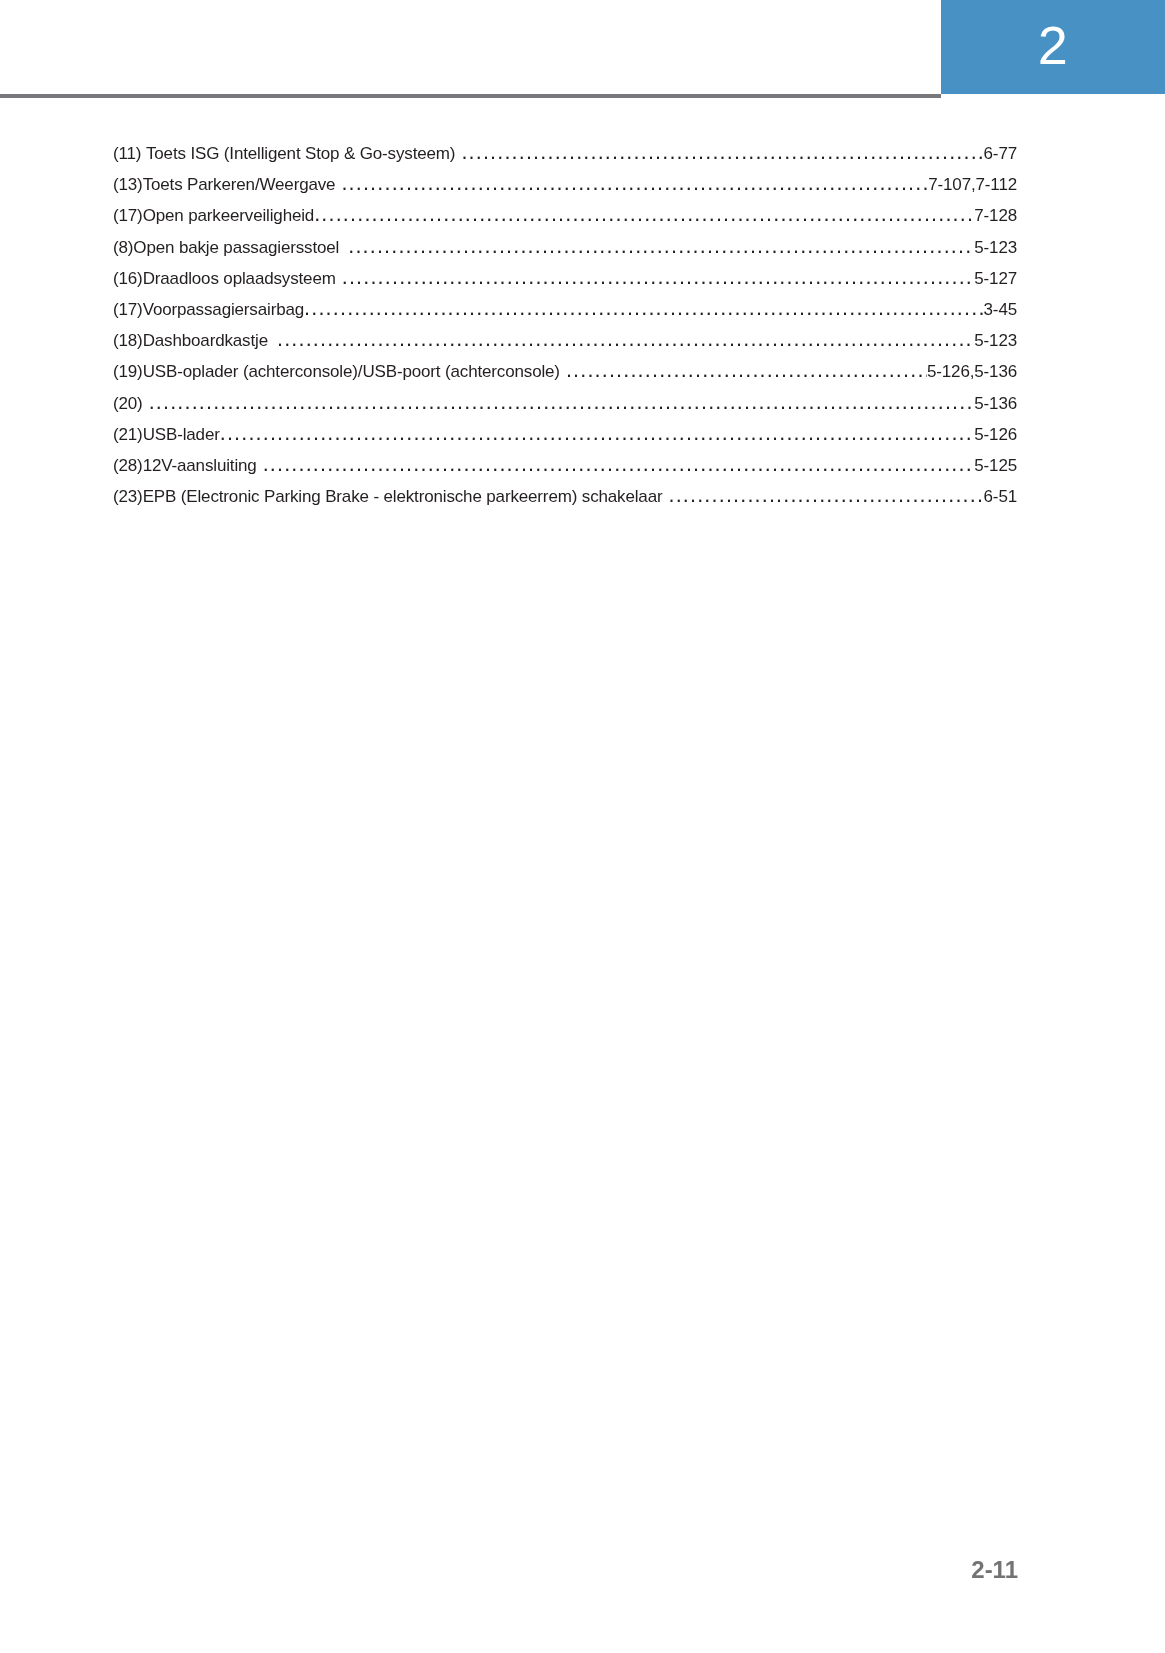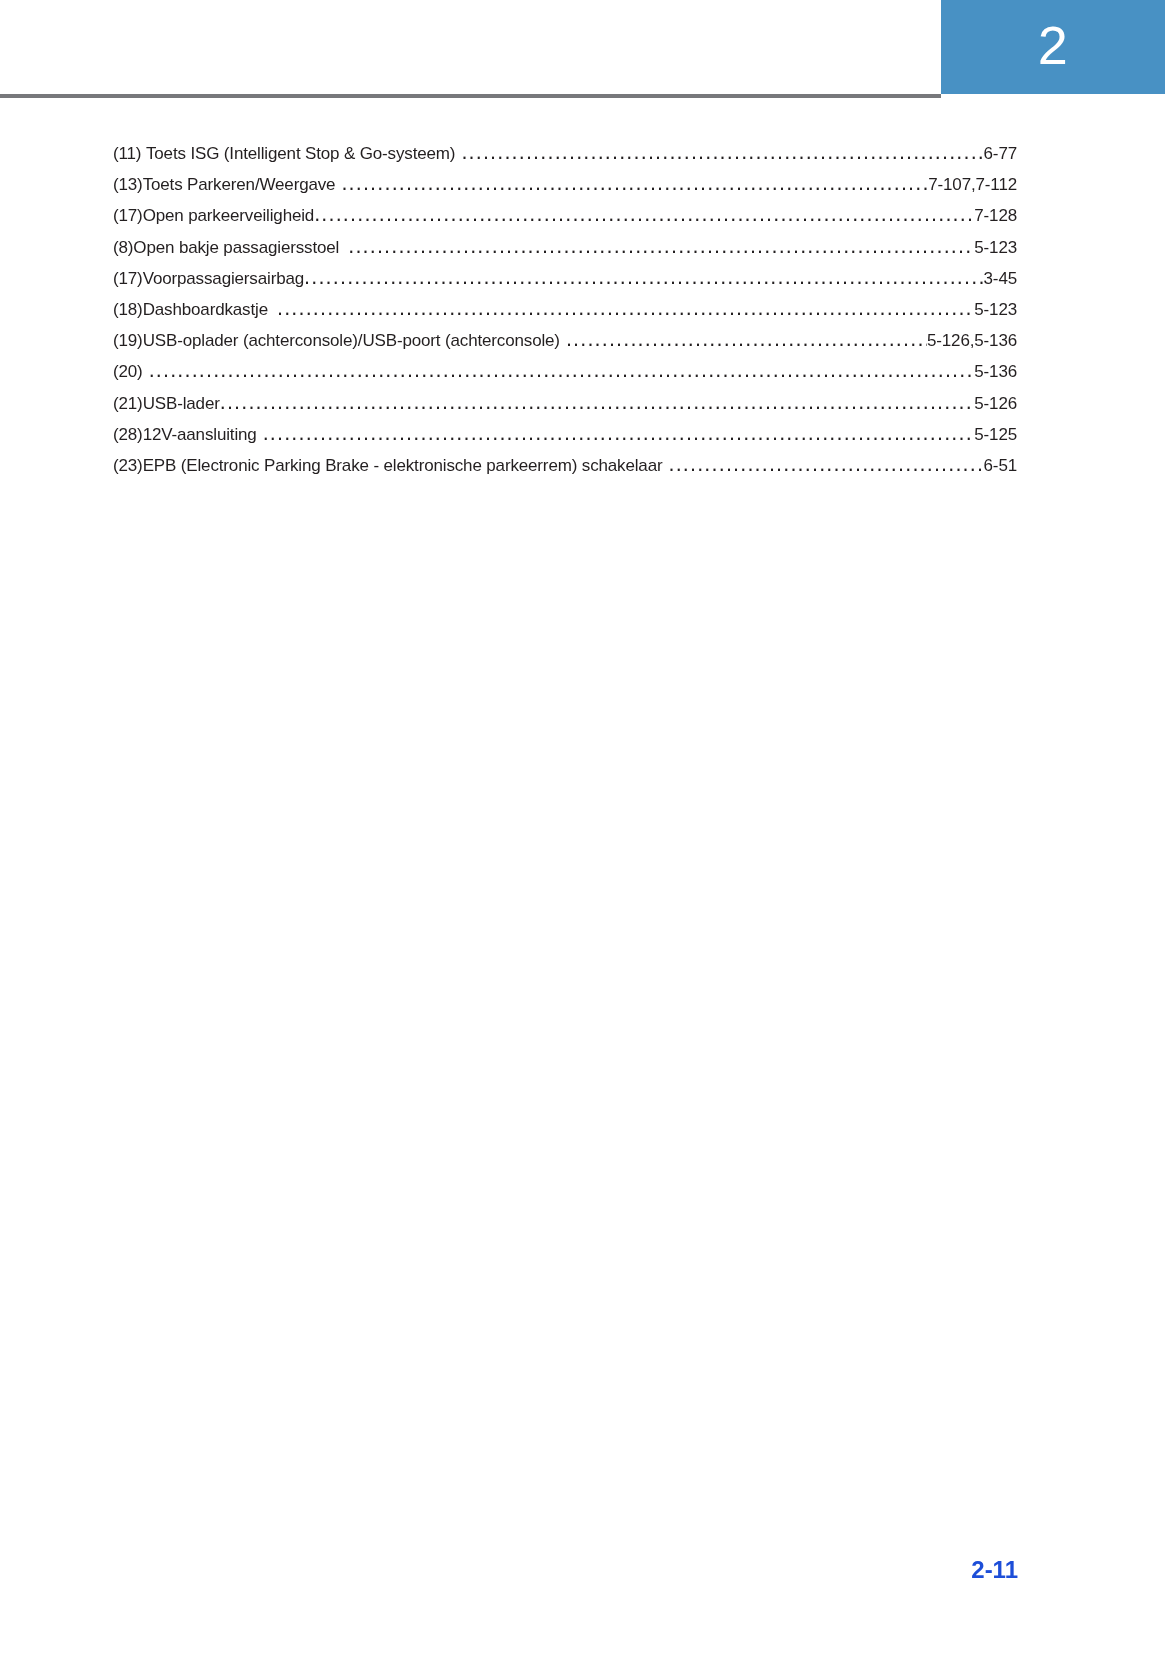--- a/index.html
+++ b/index.html
@@ -104,21 +104,21 @@
     position: absolute;
     left: 0;
     top: 1556px;
     width: 1018px;
     text-align: right;
   }
   .footer-page-number {
     font-size: 24px;
     font-weight: 700;
     letter-spacing: 0px;
-    color: #1d4ed8;
+    color: #737373;
   }
 </style>
 </head>
 <body>
 
 <div class="page-header">
   <div class="header-rule"></div>
   <div class="chapter-tab">
     <span class="chapter-tab-number">2</span>
   </div>
@@ -143,20 +143,26 @@
       <span class="toc-label">Open parkeerveiligheid</span>
       <span class="toc-leader"></span>
       <span class="toc-page">7-128</span>
     </div>
     <div class="toc-entry gap-lg">
       <span class="toc-num">(8)</span>
       <span class="toc-label">Open bakje passagiersstoel</span>
       <span class="toc-leader"></span>
       <span class="toc-page">5-123</span>
     </div>
+    <div class="toc-entry gap-md">
+      <span class="toc-num">(16)</span>
+      <span class="toc-label">Draadloos oplaadsysteem</span>
+      <span class="toc-leader"></span>
+      <span class="toc-page">5-127</span>
+    </div>
     <div class="toc-entry gap-sm">
       <span class="toc-num">(17)</span>
       <span class="toc-label">Voorpassagiersairbag</span>
       <span class="toc-leader"></span>
       <span class="toc-page">3-45</span>
     </div>
     <div class="toc-entry gap-lg">
       <span class="toc-num">(18)</span>
       <span class="toc-label">Dashboardkastje</span>
       <span class="toc-leader"></span>

